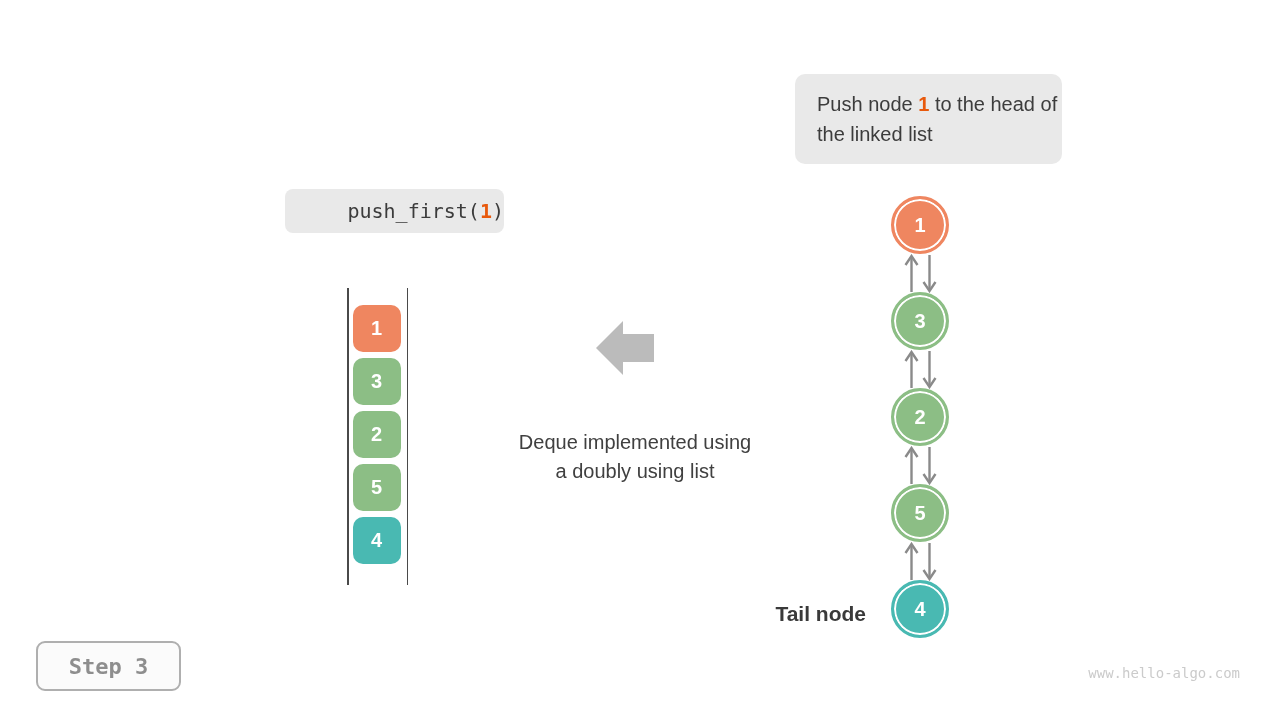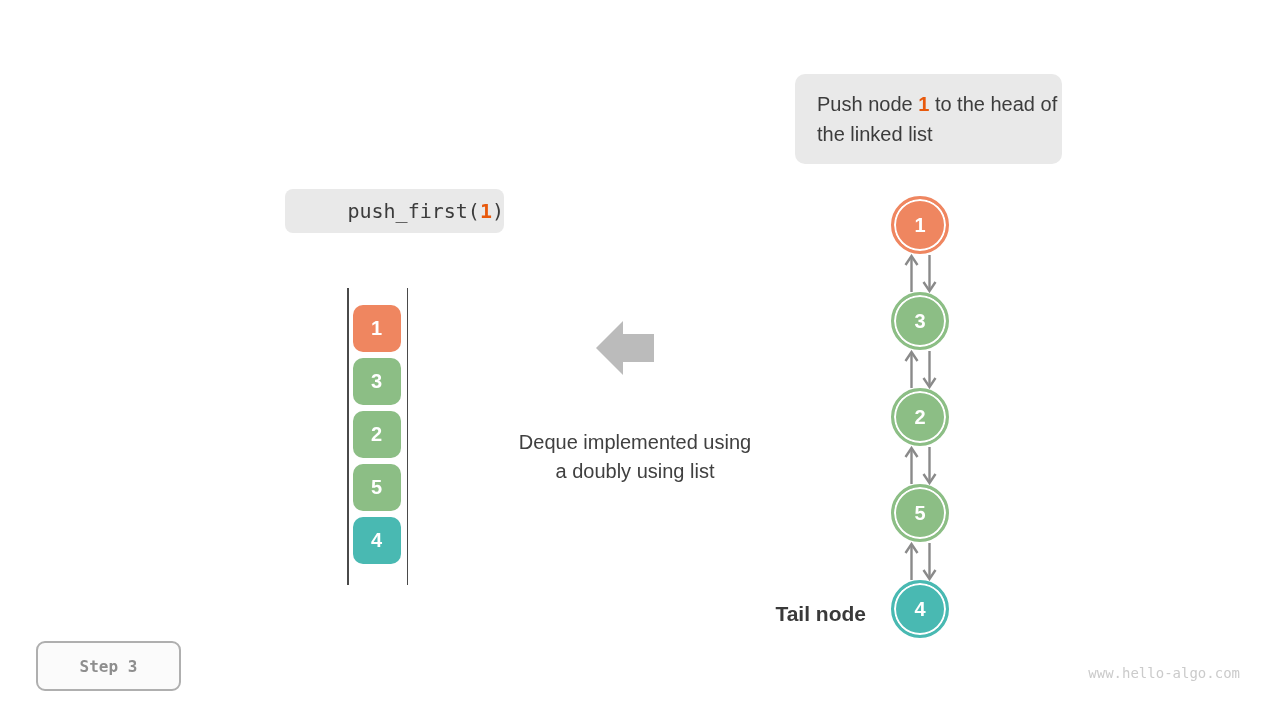--- a/index.html
+++ b/index.html
@@ -57,21 +57,21 @@
     box-sizing:border-box;border:3px solid;box-shadow:inset 0 0 0 2px #ffffff;
     display:flex;align-items:center;justify-content:center;
     color:#fff;font-size:20px;font-weight:700;
   }
 
   
   .step-box{
     position:absolute;left:36px;top:641px;width:145px;height:50px;
     background:#FBFBFB;border:2px solid #AFAFAF;border-radius:9px;box-sizing:border-box;
     display:flex;align-items:center;justify-content:center;
-    font-family:"DejaVu Sans Mono",monospace;font-size:16px;font-weight:700;color:#8E8E8E;
+    font-family:"DejaVu Sans Mono",monospace;font-size:22px;font-weight:700;color:#8E8E8E;
   }
 
   
   .watermark{
     position:absolute;right:40px;top:665px;
     font-family:"DejaVu Sans Mono",monospace;font-size:14px;color:#CBCBCB;
   }
 </style>
 </head>
 <body>

